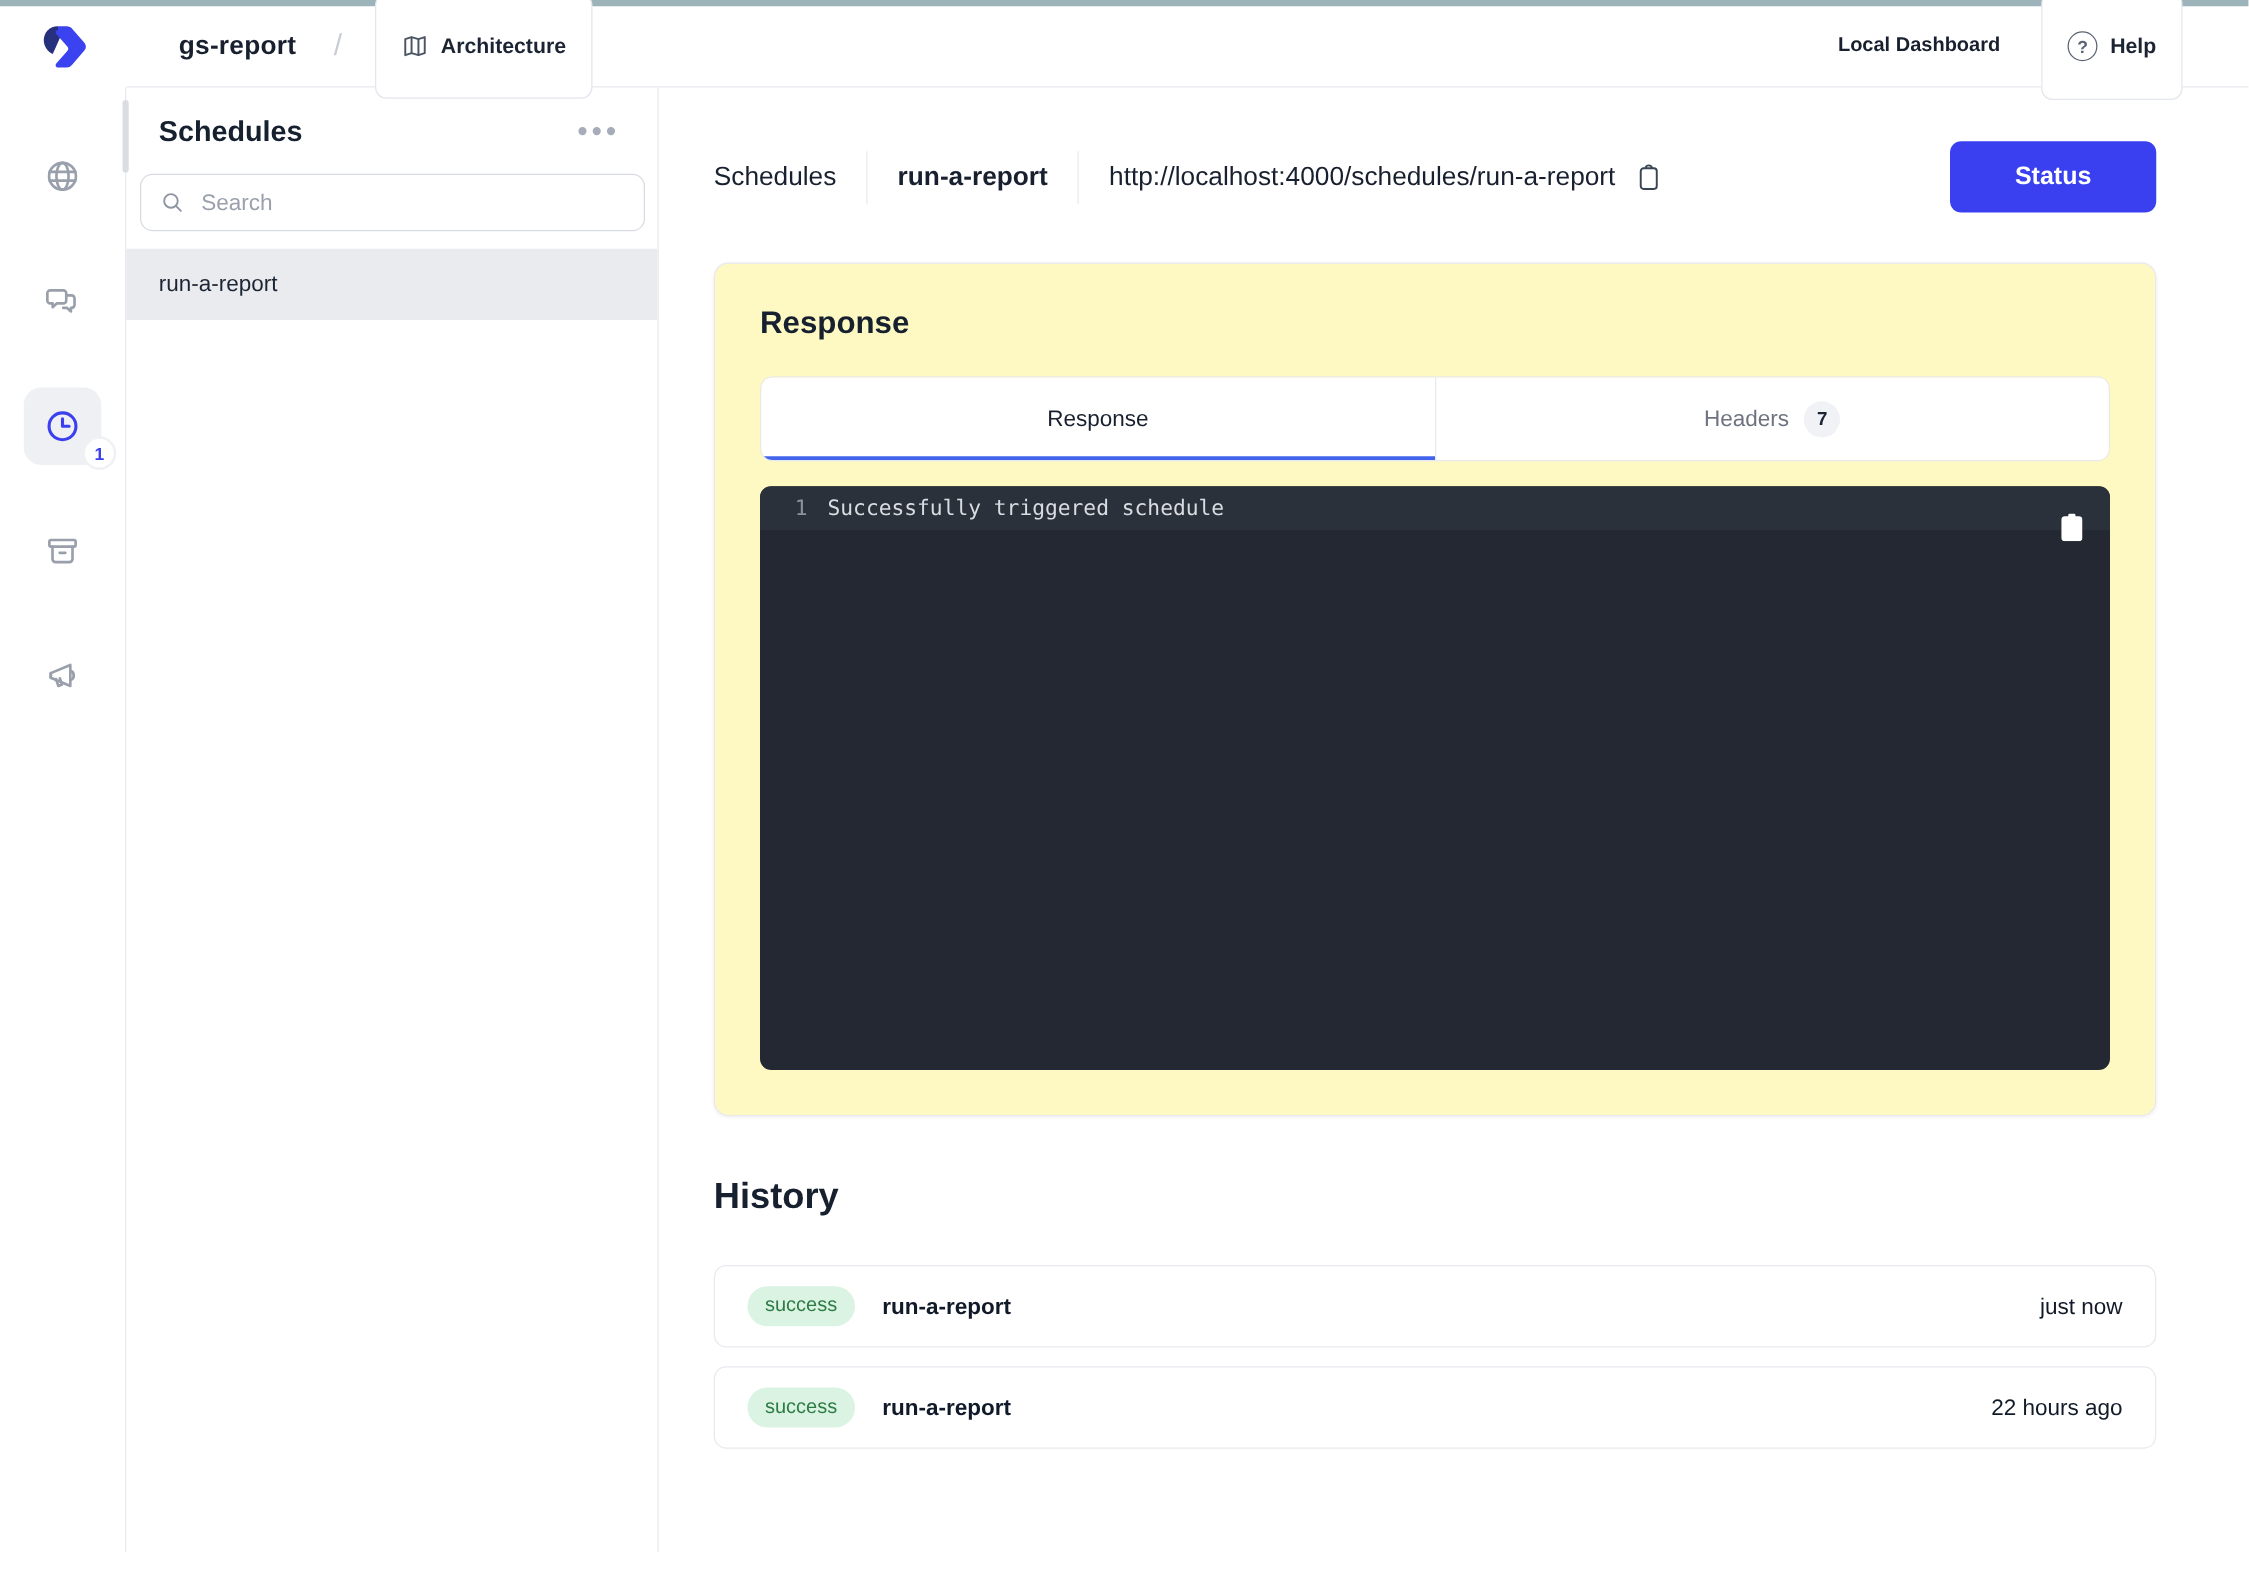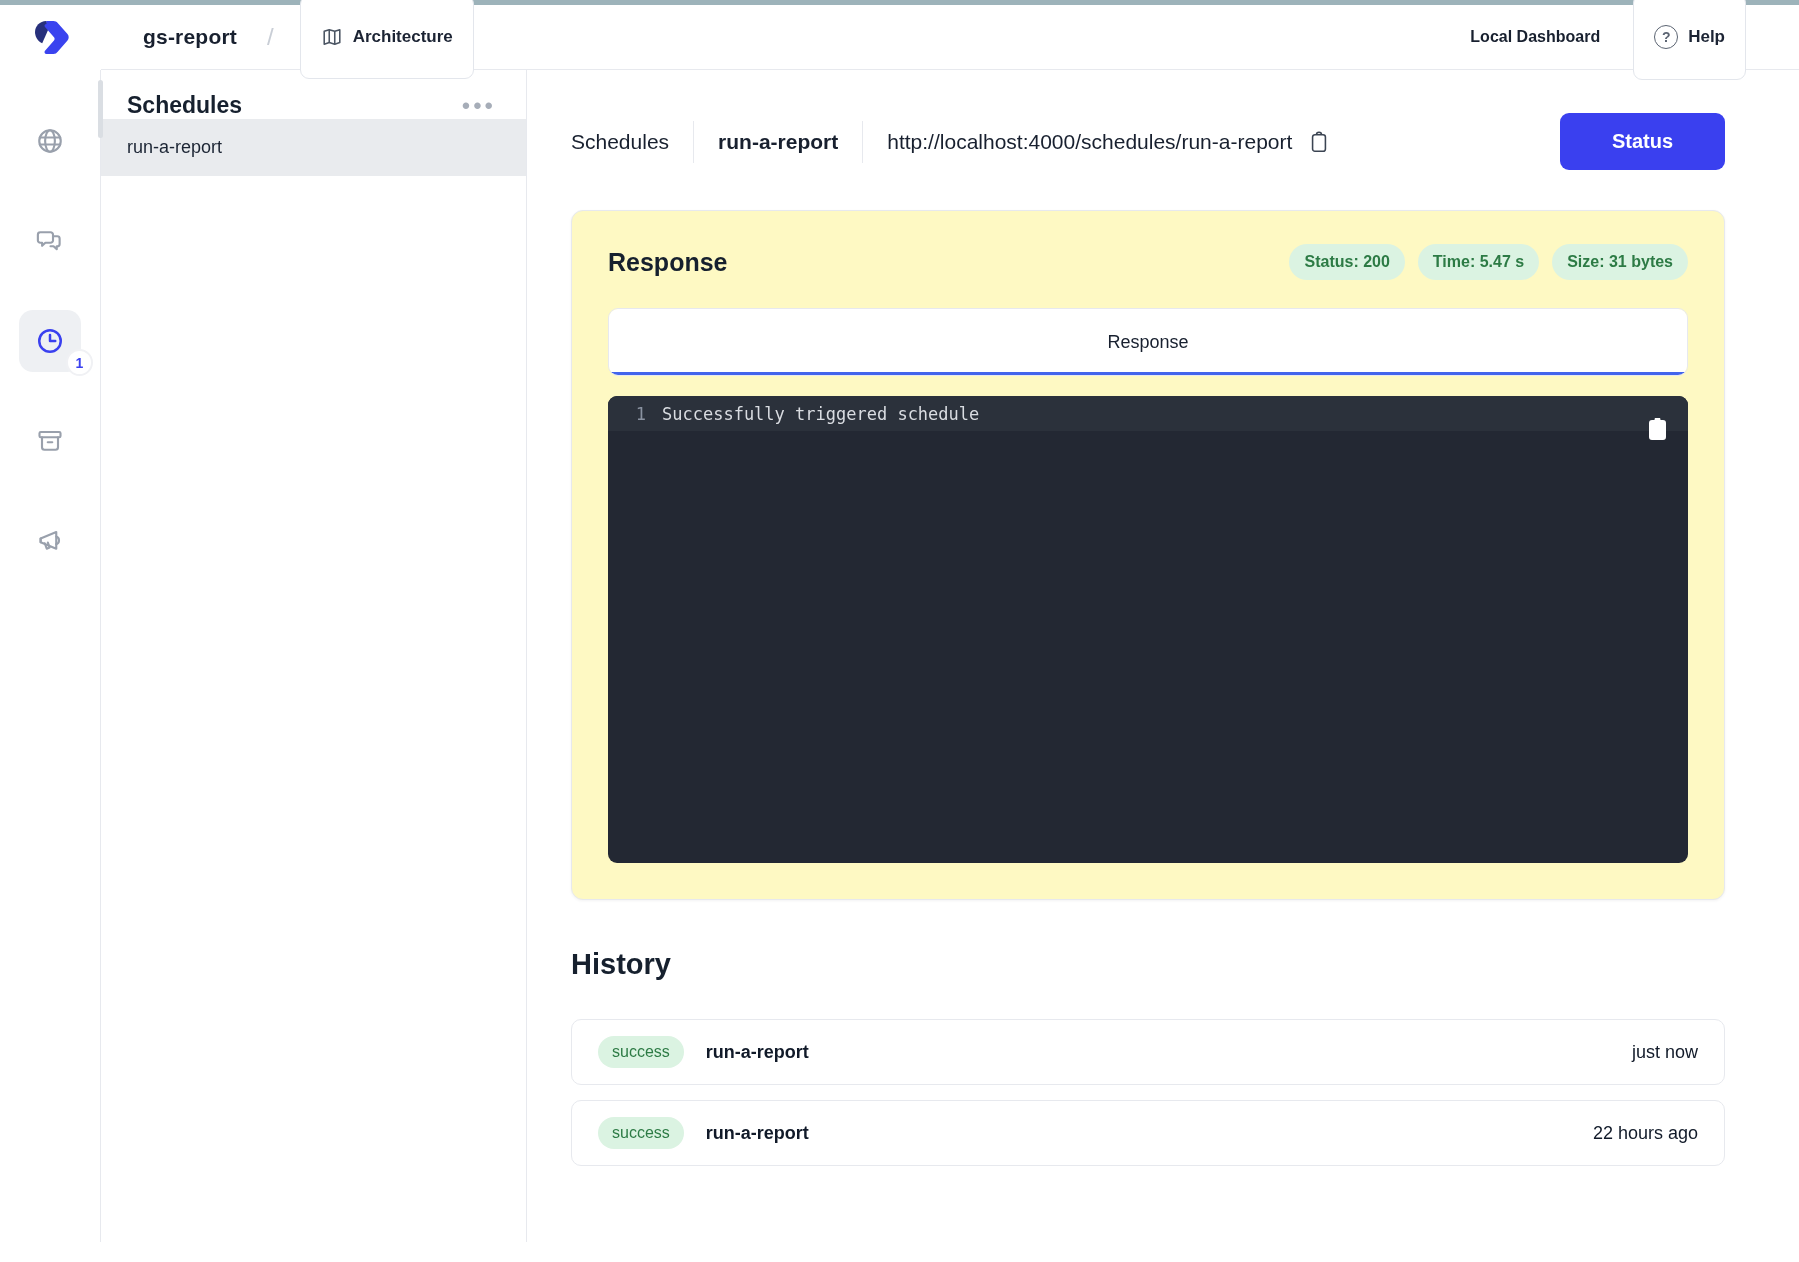--- a/index.html
+++ b/index.html
@@ -161,20 +161,27 @@
           <path d="M17 8.5c1.4.4 2.2 1.6 2.2 3s-.8 2.6-2.2 3"></path>
         </svg>
       </div>
     </nav>
 
     <aside class="panel">
       <div class="panel-head">
         <span class="panel-title">Schedules</span>
         <span class="dots">•••</span>
       </div>
+      <div class="search-wrap">
+        <svg viewBox="0 0 24 24">
+          <circle cx="10.5" cy="10.5" r="6.5"></circle>
+          <path d="M15.5 15.5 20 20"></path>
+        </svg>
+        <input class="search-input" type="text" placeholder="Search" style="">
+      </div>
       <div class="list-item selected">
         <span>run-a-report</span>
       </div>
     </aside>
 
     <main class="main">
       <div class="crumb-row">
         <div class="crumbs">
           <span class="crumb">Schedules</span>
           <span class="crumb-divider"></span>
@@ -187,30 +194,29 @@
               <path d="M9.2 5.2a2.8 2.8 0 0 1 5.6 0"></path>
             </svg>
           </span>
         </div>
         <button class="trigger-btn">Status</button>
       </div>
 
       <section class="card">
         <div class="card-head">
           <span class="card-title">Response</span>
-          <div class="badges">
-            <span class="pill">Status: 200</span>
-            <span class="pill">Time: 5.47 s</span>
-            <span class="pill">Size: 31 bytes</span>
-          </div>
         </div>
 
         <div class="tabs">
           <div class="tab active">
             <span>Response</span>
+          </div>
+          <div class="tab">
+            <span>Headers</span>
+            <span class="tab-badge">7</span>
           </div>
         </div>
 
         <div class="code-block">
           <div class="code-line">
             <span class="line-no">1</span>
             <span class="line-text">Successfully triggered schedule</span>
           </div>
           <span class="code-copy">
             <svg viewBox="0 0 17 22">

